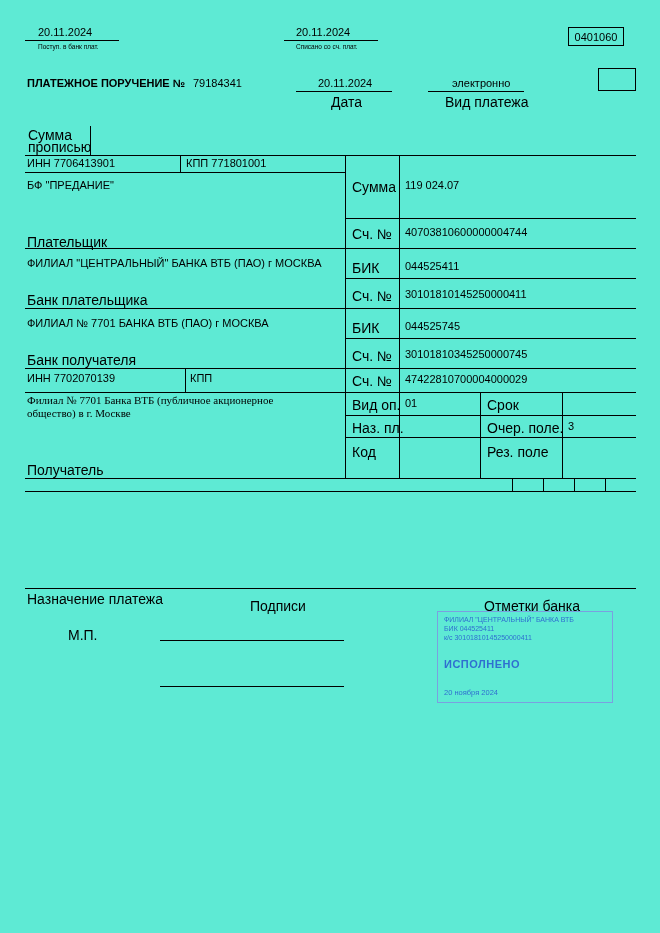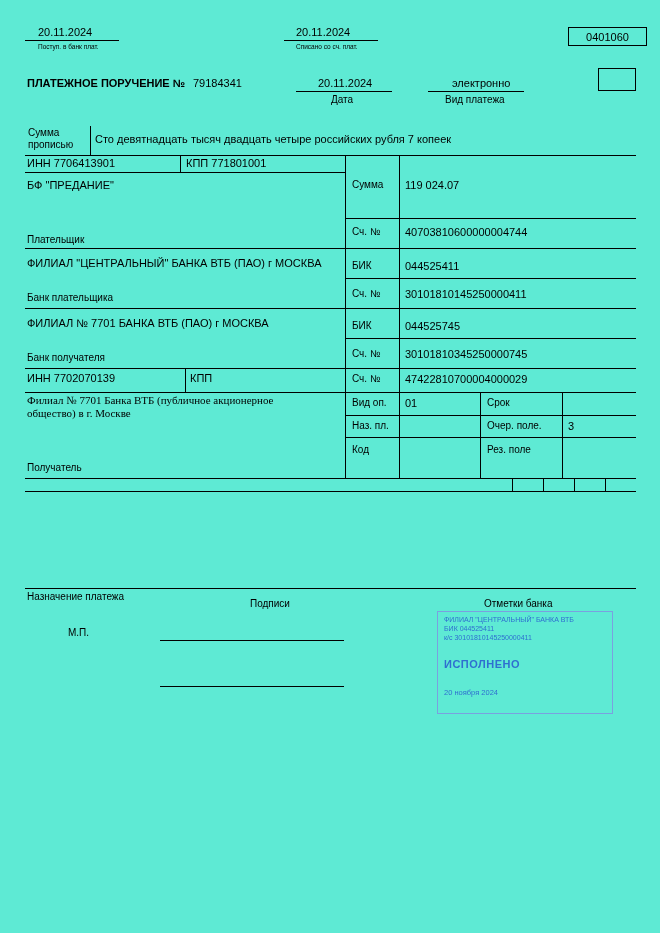--- a/index.html
+++ b/index.html
@@ -2,70 +2,69 @@
 <html><head>
 <meta charset="utf-8">
 <style>
   * { margin:0; padding:0; box-sizing:border-box; }
   html,body { background:#ffffff; }
   .page {
     position:relative; width:660px; height:933px; background:#5eead4;
     font-family:"Liberation Sans", sans-serif; color:#000; overflow:hidden;
   }
   .t  { position:absolute; font-size:11px; line-height:1.15; white-space:nowrap; }
-  .c  { font-size:10px; }
+  .c  { font-size:14px; }
   .tiny { font-size:6.5px; }
   .b  { font-weight:bold; }
   .wrap { white-space:normal;font-family:Liberation Serif, serif; }
   .hl { position:absolute; height:1px; background:#000; }
   .vl { position:absolute; width:1px; background:#000; }
   .box { position:absolute; border:1px solid #000; }
   .boxtxt { font-size:11px; }
   .stamp {
-    position:absolute; left:437px; top:611px; width:176px; height:103px;
+    position:absolute; left:437px; top:611px; width:176px; height:92px;
     border:1px solid #7aa0e0; color:#2f6fd0;
   }
   .stamp .s { position:absolute; left:6px; font-size:7px; line-height:1.2; white-space:nowrap; }
   .stamp .status { position:absolute; left:6px; top:46px; font-size:11px; font-weight:bold; letter-spacing:0.5px; }
   .stamp .sdate { position:absolute; left:6px; top:76px; font-size:7.5px; }
 </style>
 </head>
 <body>
 
 <div class="page">
 
   <div class="t" style="left:38px;top:26px">20.11.2024</div>
   <div class="hl" style="left:25px;top:40px;width:94px"></div>
   <div class="t tiny" style="left:38px;top:43px">Поступ. в банк плат.</div>
 
   <div class="t" style="left:296px;top:26px">20.11.2024</div>
   <div class="hl" style="left:284px;top:40px;width:94px"></div>
   <div class="t tiny" style="left:296px;top:43px">Списано со сч. плат.</div>
 
-  <div class="box" style="left:568px;top:27px;width:79px;height:19px;display:flex;align-items:center;justify-content:center">
+  <div class="box" style="left:568px;top:27px;width:56px;height:19px;display:flex;align-items:center;justify-content:center">
     <span class="boxtxt">0401060</span>
   </div>
 
   <div class="t b" style="left:27px;top:77px">ПЛАТЕЖНОЕ ПОРУЧЕНИЕ №</div>
   <div class="t" style="left:193px;top:77px">79184341</div>
 
   <div class="t" style="left:318px;top:77px">20.11.2024</div>
   <div class="hl" style="left:296px;top:91px;width:96px"></div>
   <div class="t c" style="left:331px;top:94px">Дата</div>
 
   <div class="t" style="left:452px;top:77px">электронно</div>
   <div class="hl" style="left:428px;top:91px;width:96px"></div>
   <div class="t c" style="left:445px;top:94px">Вид платежа</div>
 
   <div class="box" style="left:598px;top:68px;width:38px;height:23px"></div>
 
   <div class="t c" style="left:28px;top:127px">Сумма</div>
   <div class="t c" style="left:28px;top:139px">прописью</div>
   <div class="vl" style="left:90px;top:126px;height:29px"></div>
-  <div class="t" style="left:95px;top:133px">Сто девятнадцать тысяч двадцать четыре российских рубля 7 копеек</div>
 
   <div class="hl" style="left:25px;top:155px;width:611px"></div>
   <div class="hl" style="left:25px;top:172px;width:320px"></div>
   <div class="hl" style="left:345px;top:218px;width:291px"></div>
   <div class="hl" style="left:25px;top:248px;width:611px"></div>
   <div class="hl" style="left:345px;top:278px;width:291px"></div>
   <div class="hl" style="left:25px;top:308px;width:611px"></div>
   <div class="hl" style="left:345px;top:338px;width:291px"></div>
   <div class="hl" style="left:25px;top:368px;width:611px"></div>
   <div class="hl" style="left:25px;top:392px;width:611px"></div>

